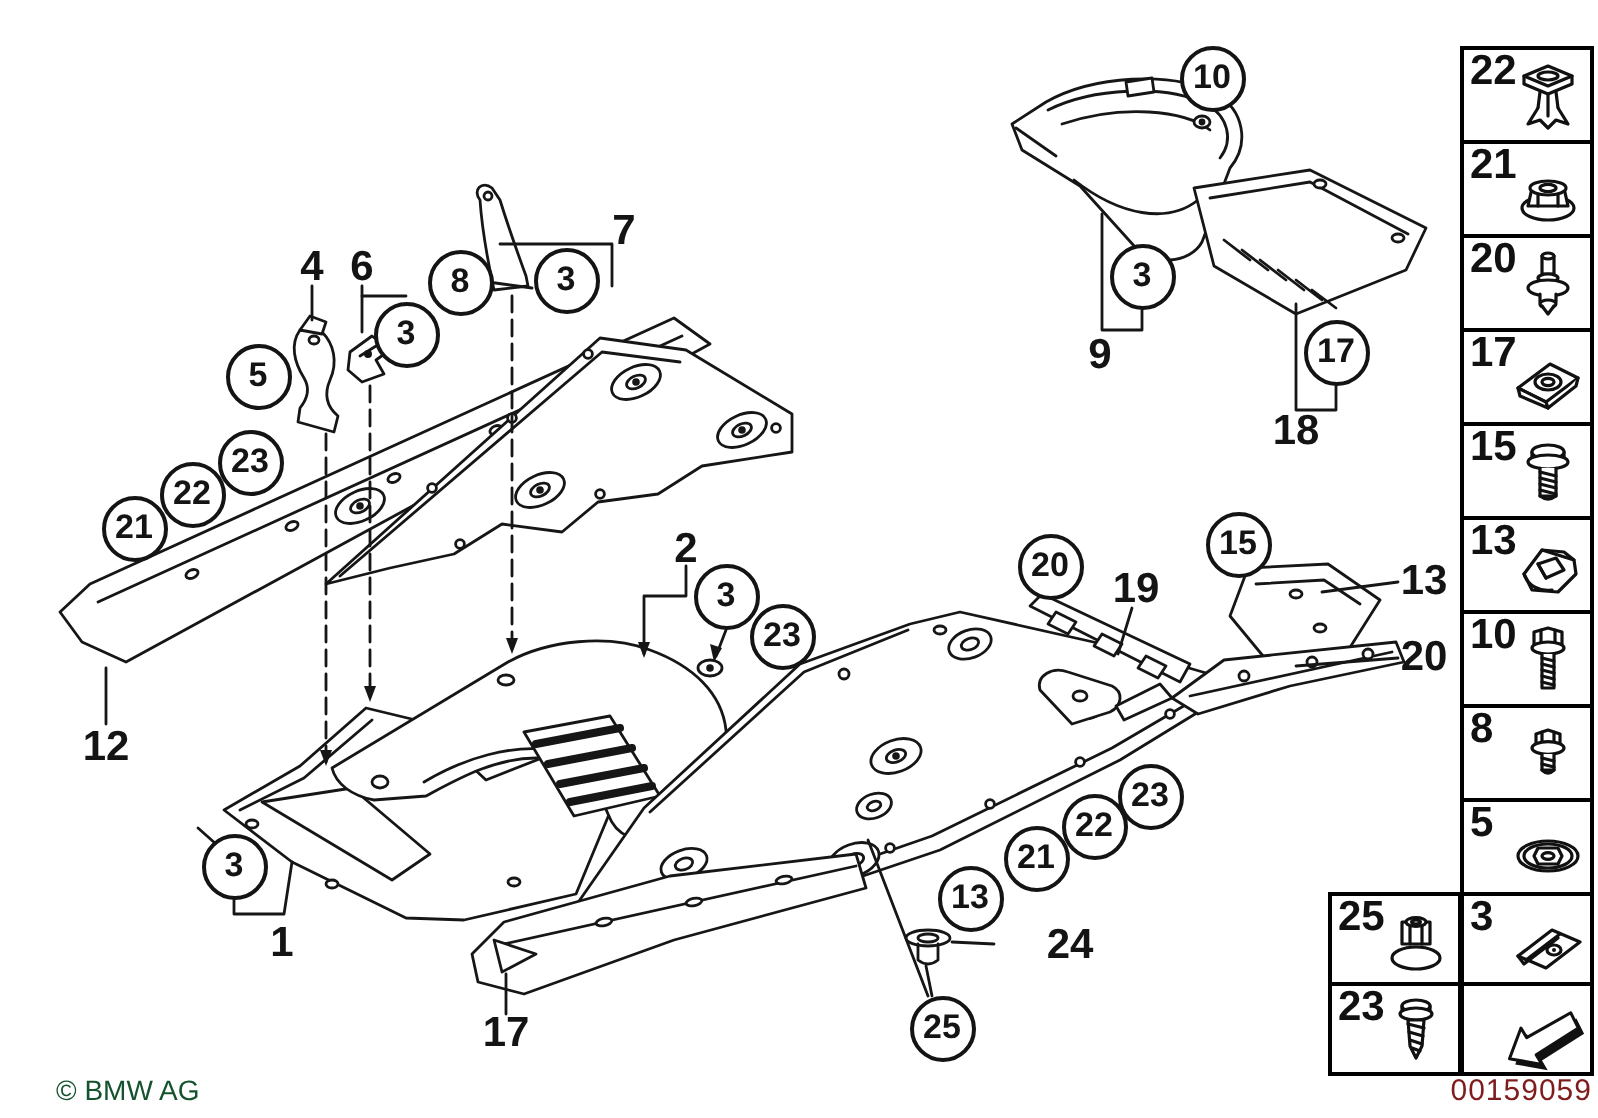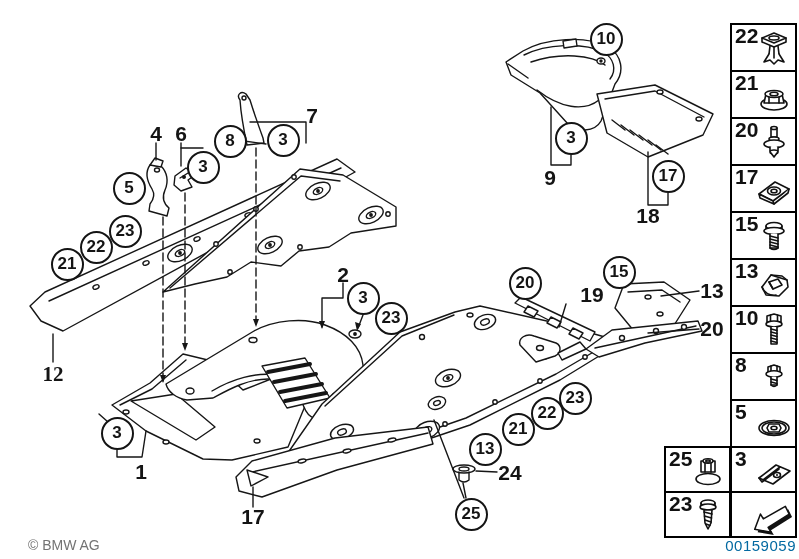--- a/index.html
+++ b/index.html
@@ -14,22 +14,22 @@
   .pl{position:absolute;transform:translate(-50%,-50%);font-weight:bold;font-size:21px;
       color:#141414;white-space:nowrap;}
   
   .lbox{position:absolute;width:67px;height:49px;border:2px solid #000;background:#fff;
         box-sizing:border-box;}
   .lbox .num{position:absolute;left:3px;top:-1px;font-weight:bold;font-size:21px;color:#111;}
   .lbox svg{position:absolute;right:1px;top:50%;transform:translateY(-50%);}
   .lbox svg *{stroke:#111;stroke-width:1.6;fill:#fff;stroke-linejoin:round;stroke-linecap:round;}
   .lbox svg .fill{fill:#111;stroke:none;}
   .lbox svg .nofill{fill:none;}
-  .footer-copy{position:absolute;left:28px;top:537px;font-size:14px;color:#737373;}
-  .footer-num{position:absolute;right:3px;top:537px;font-size:15px;color:#0369a1;letter-spacing:.5px;}
+  .footer-copy{position:absolute;left:28px;top:537px;font-size:14px;color:#14532d;}
+  .footer-num{position:absolute;right:3px;top:537px;font-size:15px;color:#7f1d1d;letter-spacing:.5px;}
 </style>
 </head>
 <body>
 
 <div class="stage">
 
   <svg class="art" width="799" height="559" viewBox="0 0 799 559" stroke="#161616" stroke-width="1.4" fill="#fff" stroke-linejoin="round" stroke-linecap="round">
 
     <g>
       <path d="M30,306 L45,292 L337,159 L355,172 L63,331 L41,321 Z"></path>
@@ -259,27 +259,27 @@
       <div class="co" style="left: 530.5px; top: 396.5px;">22</div>
       <div class="co" style="left: 558.5px; top: 381.5px;">23</div>
       <div class="co" style="left: 454.5px; top: 497.5px;">25</div>
       <div class="co" style="left: 100.5px; top: 416.5px;">3</div>
       <div class="pl" style="left: 156px; top: 134px;">4</div>
       <div class="pl" style="left: 181px; top: 134px;">6</div>
       <div class="pl" style="left: 312px; top: 116px;">7</div>
       <div class="pl" style="left: 550px; top: 178px;">9</div>
       <div class="pl" style="left: 648px; top: 216px;">18</div>
       <div class="pl" style="left: 343px; top: 275px;">2</div>
-      <div class="pl" style="left: 592px; top: 295px;">19</div>
+      <div class="pl" style="left: 568px; top: 295px;">19</div>
       <div class="pl" style="left: 712px; top: 291px;">13</div>
       <div class="pl" style="left: 712px; top: 329px;">20</div>
-      <div class="pl" style="left: 53px; top: 374px; font-family: Liberation Serif, serif;">12</div>
+      <div class="pl" style="left: 53px; top: 374px;">12</div>
       <div class="pl" style="left: 141px; top: 472px;">1</div>
       <div class="pl" style="left: 253px; top: 517px;">17</div>
-      <div class="pl" style="left: 510px; top: 473px;">24</div>
+      <div class="pl" style="left: 535px; top: 473px;">24</div>
     </div>
 
   <div>
 
     <div class="lbox" style="left:730px;top:23px">
       <span class="num">22</span>
       <svg width="40" height="40" viewBox="0 0 40 40">
         <path d="M8,10 L20,5 L32,10 L20,15 Z"></path>
           <ellipse cx="20" cy="10" rx="5" ry="2"></ellipse>
         <path class="nofill" d="M8,10 L8,14 L20,19 L32,14 L32,10"></path>

